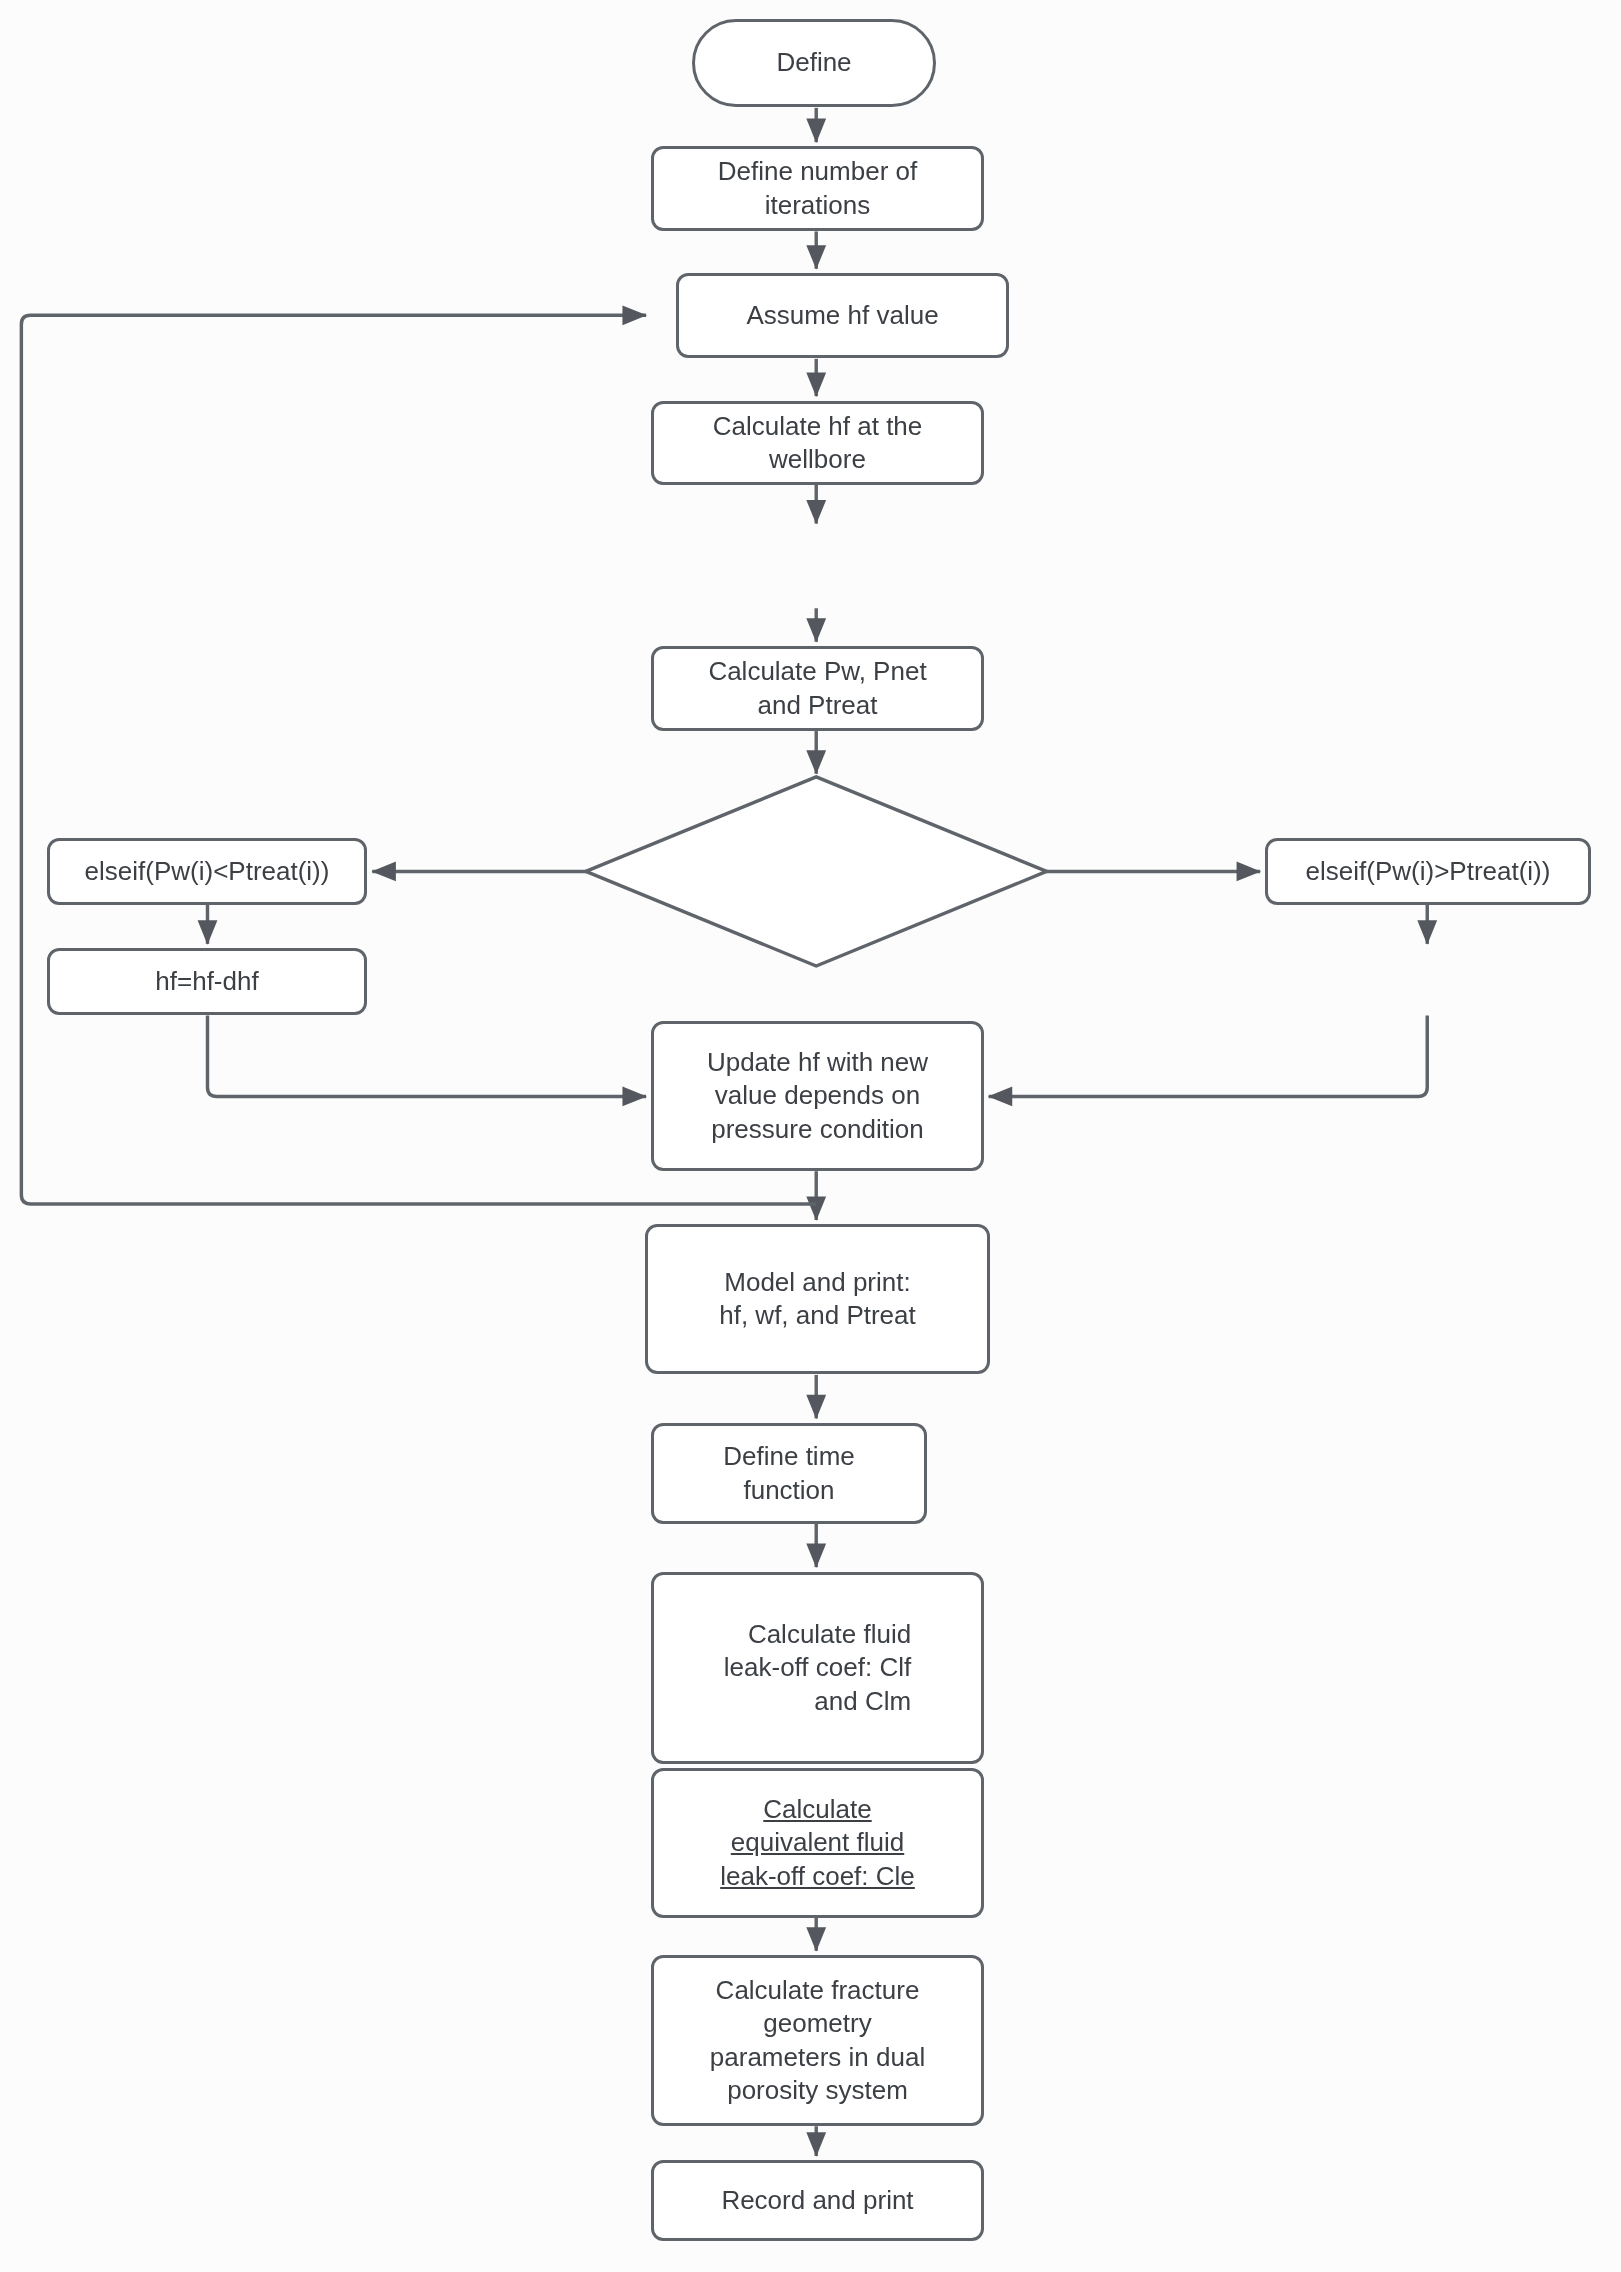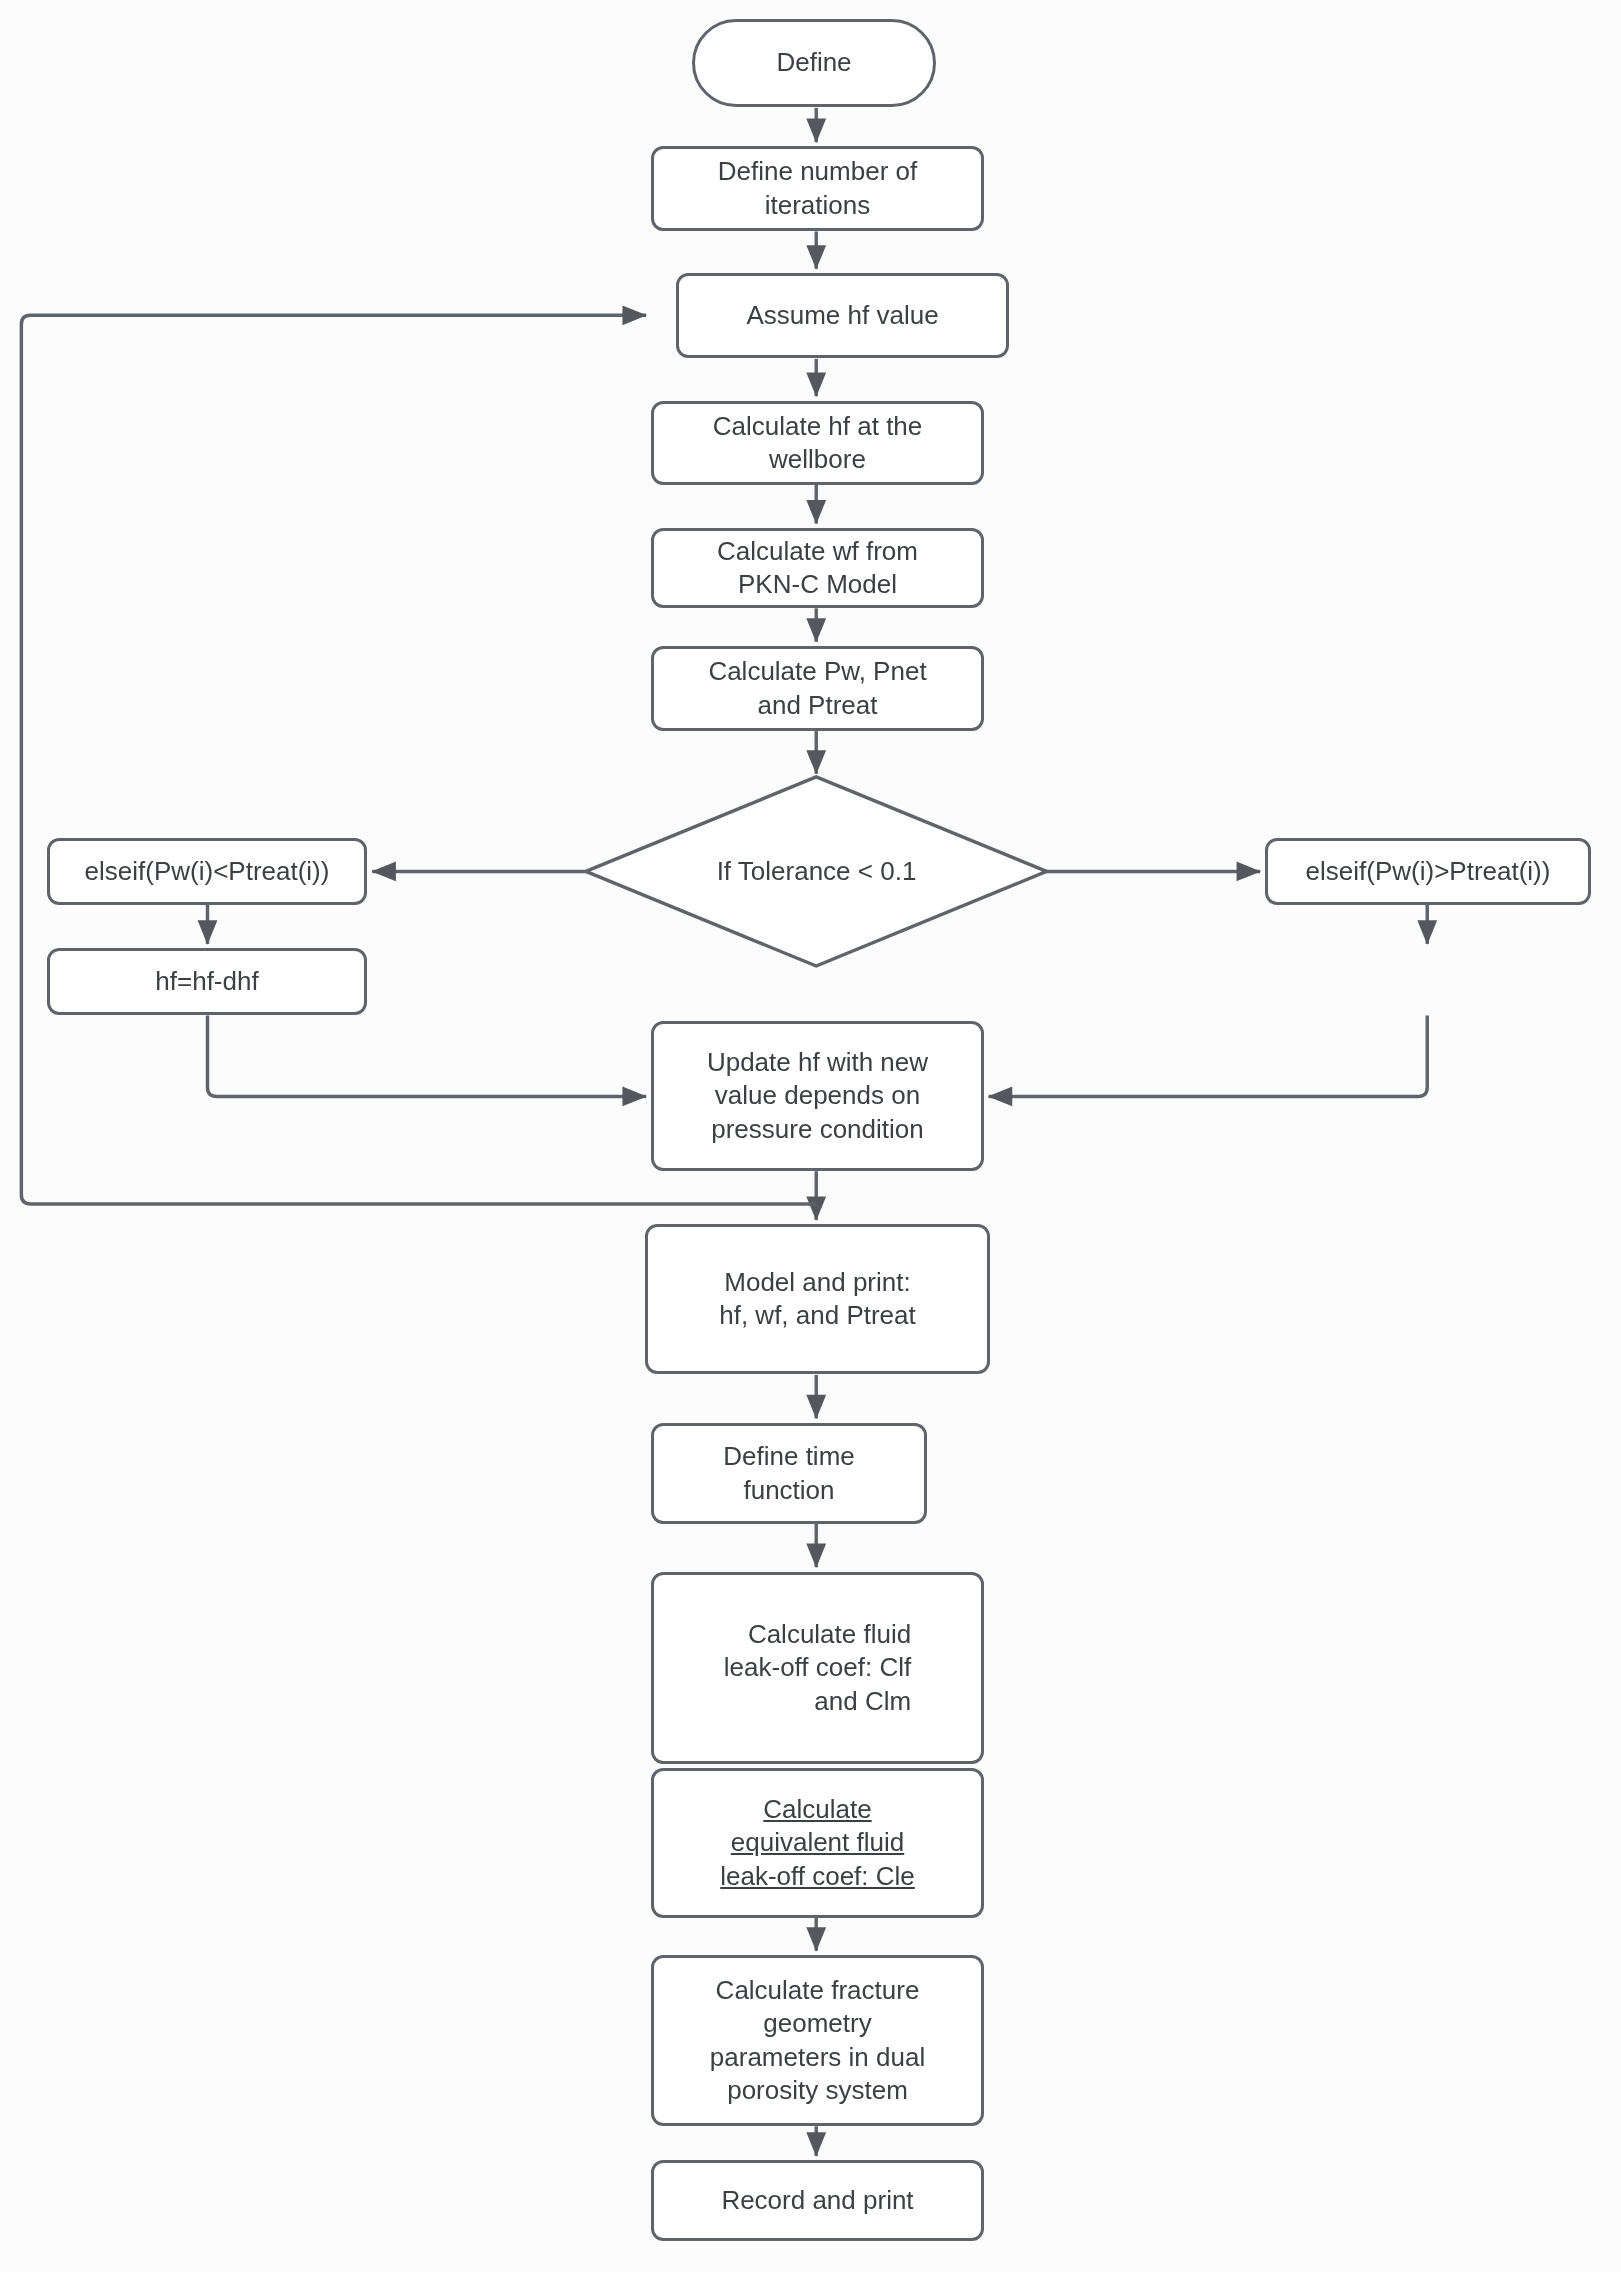--- a/index.html
+++ b/index.html
@@ -114,27 +114,24 @@
   <div class="node terminator" id="node-start">Define</div>
 
   <div class="node" id="node-define-iterations">Define number of
 iterations</div>
 
   <div class="node" id="node-assume-hf">Assume hf value</div>
 
   <div class="node" id="node-calc-hf-wellbore">Calculate hf at the
 wellbore</div>
 
-  <div class="node" id="node-calc-wf-pkn">Calculate wf from
-PKN-C Model</div>
 
   <div class="node" id="node-calc-pw">Calculate Pw, Pnet
 and Ptreat</div>
 
-  <div class="diamond-label" id="label-tolerance">If Tolerance &lt; 0.1</div>
 
   <div class="node" id="node-elseif-less">elseif(Pw(i)&lt;Ptreat(i))</div>
 
   <div class="node" id="node-hf-minus">hf=hf-dhf</div>
 
   <div class="node" id="node-elseif-greater">elseif(Pw(i)&gt;Ptreat(i))</div>
 
 
   <div class="node" id="node-update-hf">Update hf with new
 value depends on

